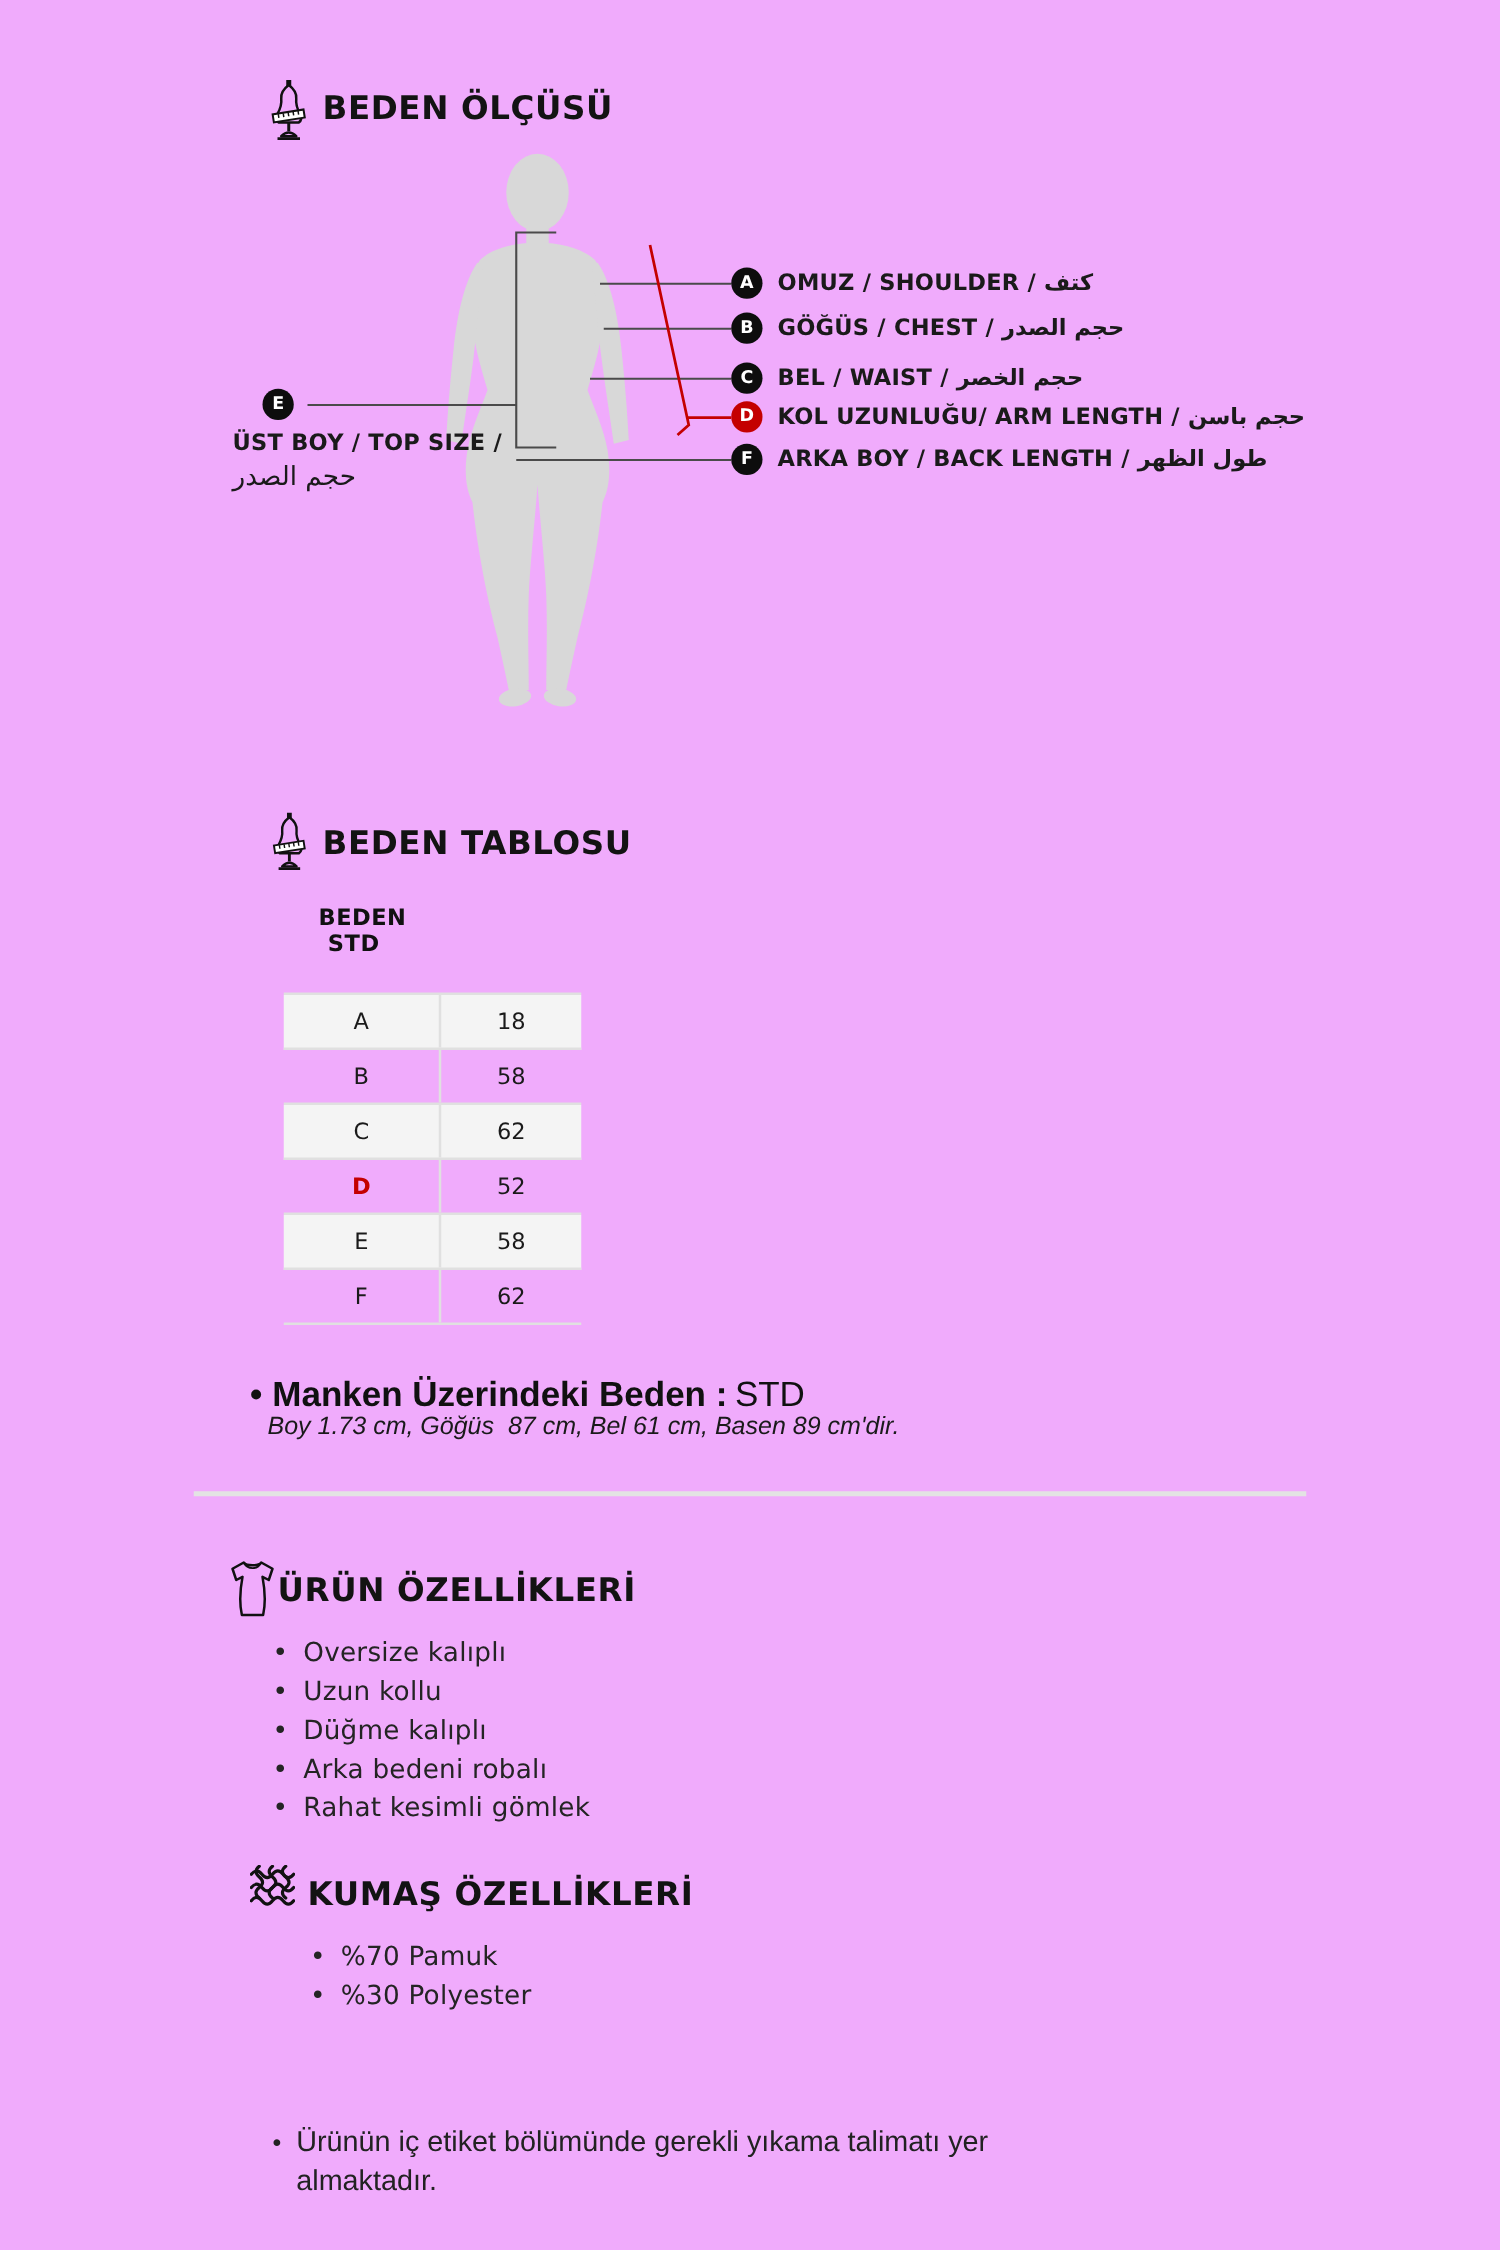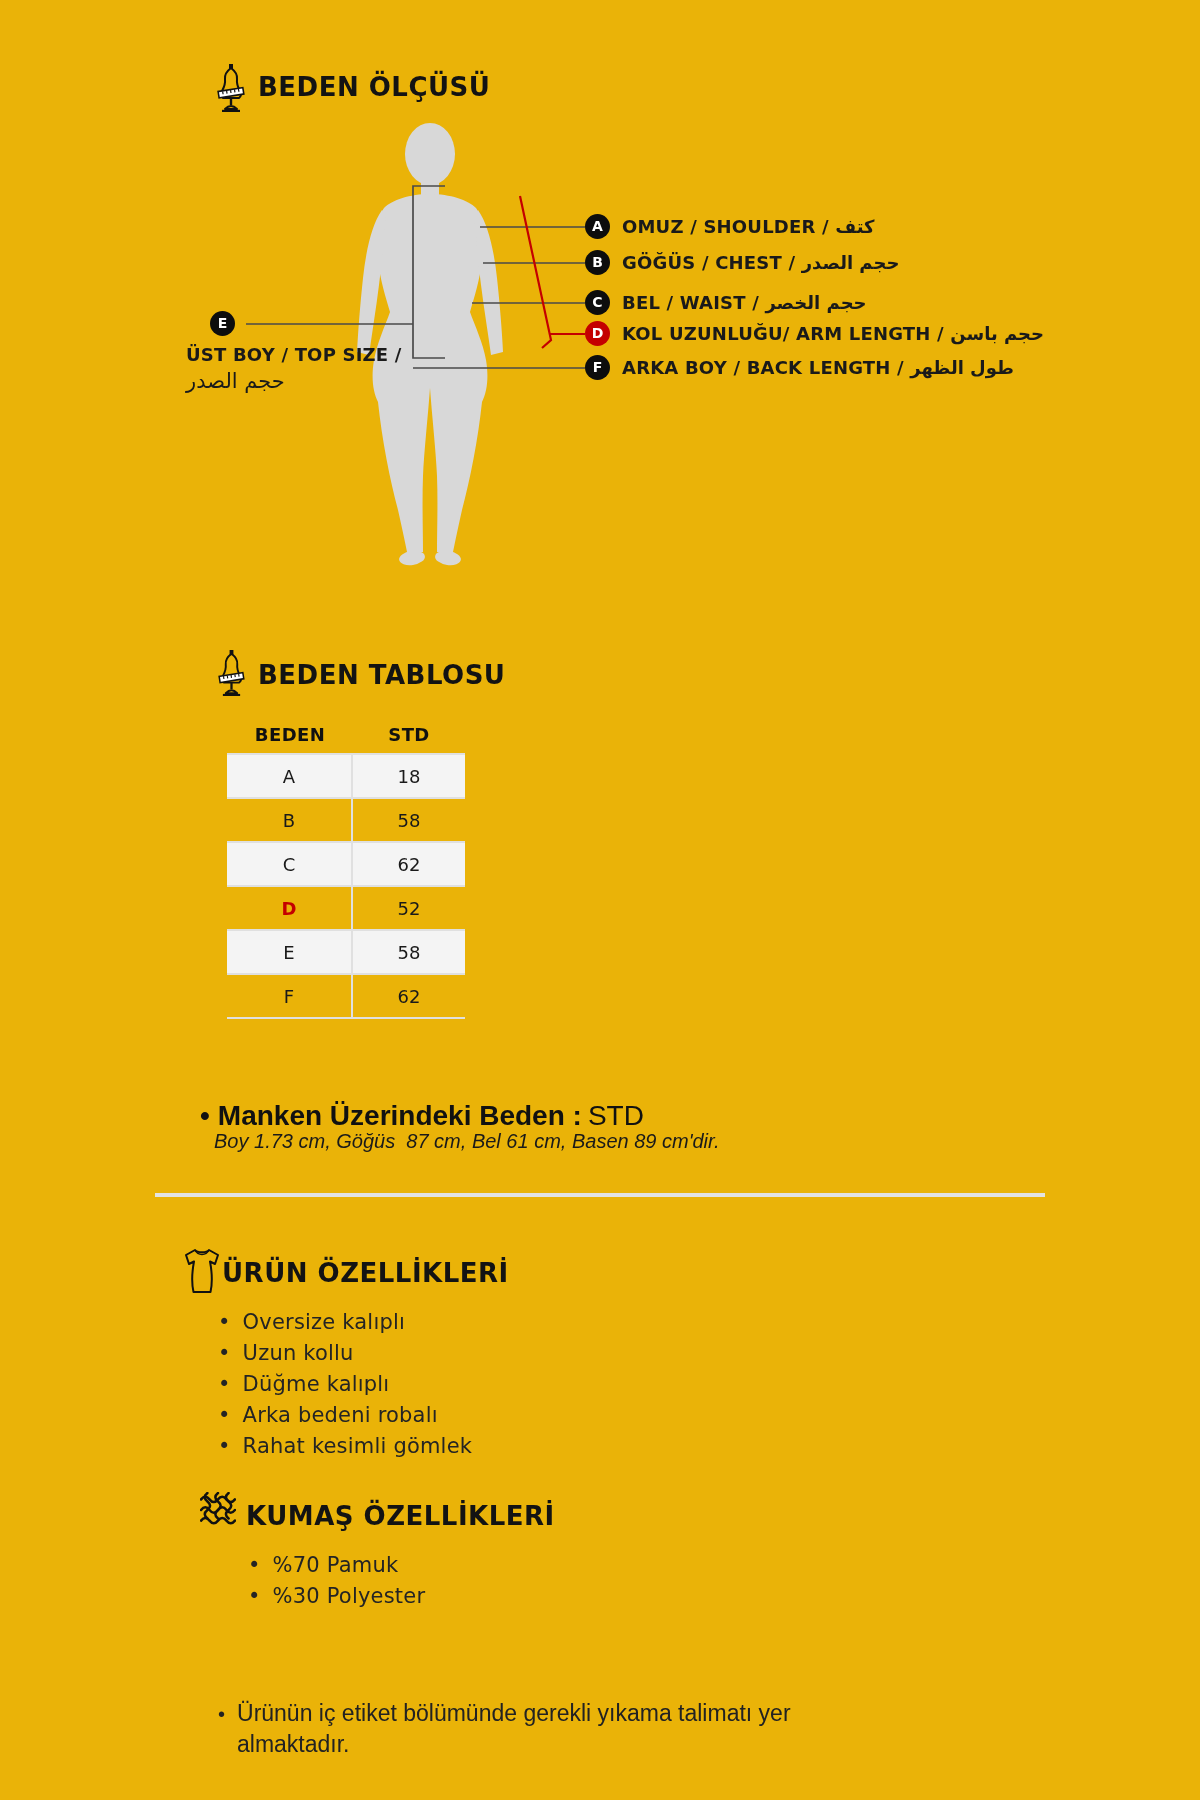--- a/index.html
+++ b/index.html
@@ -1,34 +1,34 @@
 <!DOCTYPE html>
 <html><head>
 <meta charset="utf-8">
 <style>
   html,body { margin:0; padding:0; background:#ffffff; }
-  #canvas { position:relative; width:1200px; height:1800px; background:#eab308; overflow:hidden;
+  #canvas { position:relative; width:1200px; height:1800px; background:#f0abfc; overflow:hidden;
             font-family:"DejaVu Sans", sans-serif; color:#111; }
   .abs { position:absolute; }
 
   
   .sec-title { font-weight:700; font-size:26px; letter-spacing:.5px; color:#131313; white-space:nowrap; }
   .sec-title.cond { font-family:"Liberation Sans", sans-serif; letter-spacing:.2px; }
 
   
   .diag-row { position:absolute; display:flex; align-items:center; gap:12px; white-space:nowrap; }
   .badge { width:25px; height:25px; border-radius:50%; background:#0d0d0d; color:#fff;
            font-size:14px; font-weight:700; line-height:25px; text-align:center; flex:0 0 25px; }
   .badge.red { background:#c40000; }
   .ltext { font-size:18px; font-weight:700; letter-spacing:.2px; color:#1a1a1a; }
   .ltext-small { font-size:21px; color:#1a1a1a; }
 
   
   .stable { position:absolute; left:227px; top:724px; width:238px; }
-  .thead { display:flex; margin-bottom:8px; }
+  .thead { display:flex; margin-bottom:28px;flex-direction:column; }
   .th-cell { font-size:18px; font-weight:700; letter-spacing:.4px; text-align:center; }
   .th-cell.c1 { width:126px; }
   .th-cell.c2 { width:112px; }
   .tbody { border-top:2px solid #e0e0e0; }
   .trow { display:flex; height:42px; border-bottom:2px solid #e0e0e0; }
   .trow.alt { background:#f4f4f4; }
   .tc { display:flex; align-items:center; justify-content:center; font-size:18px; font-weight:500; color:#1a1a1a; }
   .tc.key { width:124px; border-right:2px solid #e0e0e0; }
   .tc.val { width:112px; }
   .tc.red { color:#c40000; font-weight:700; }

